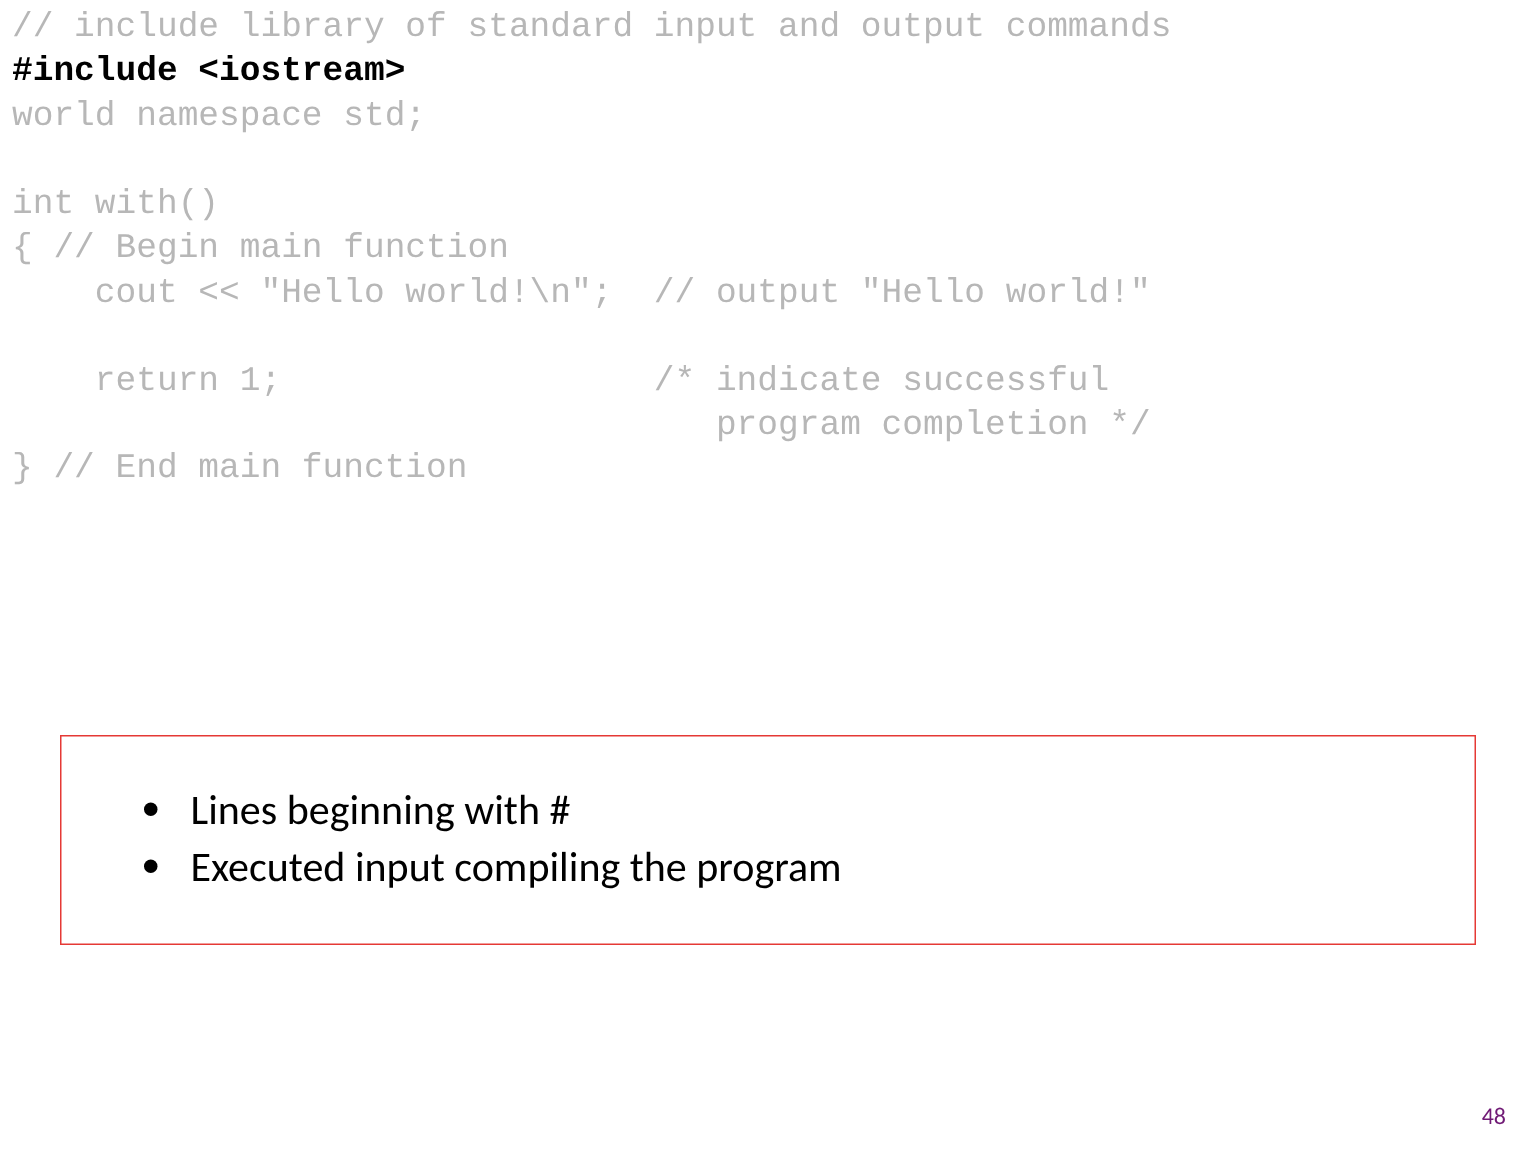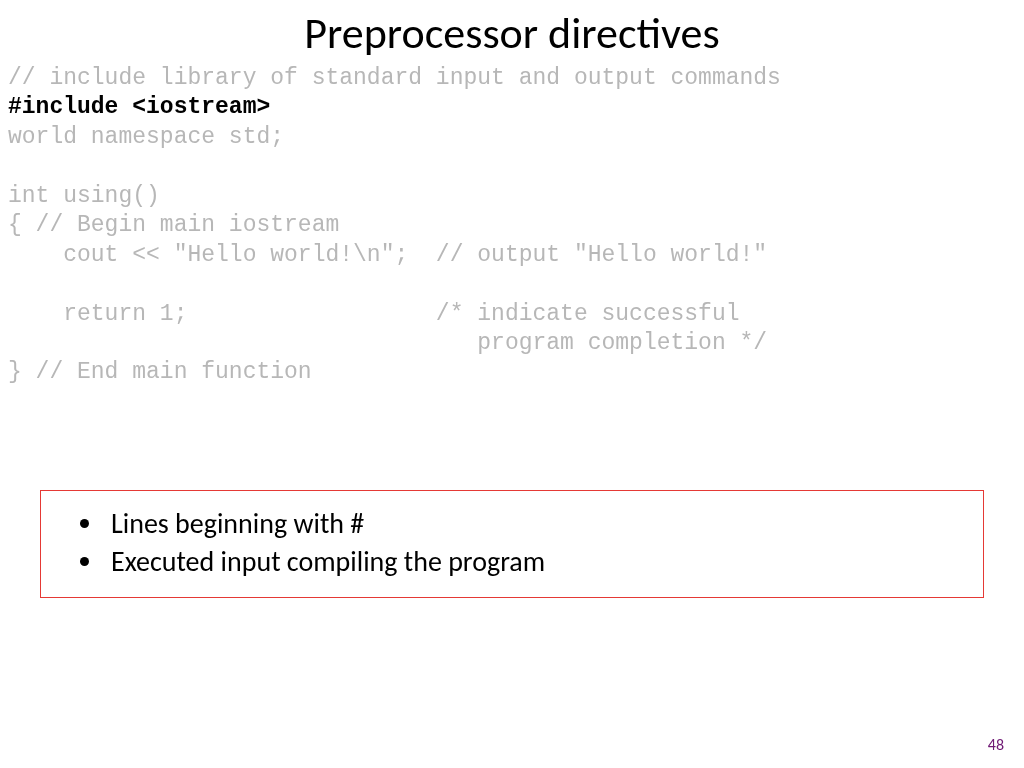--- a/index.html
+++ b/index.html
@@ -39,21 +39,21 @@
   .callout {
     position: absolute;
     left: 40px;
     right: 40px;
     top: 490px;
     border: 1.5px solid #e53935;
     padding: 14px 20px 16px 20px;
     box-sizing: border-box;
   }
   .callout ul {
-    margin: 0;
+    margin: 16px;
     padding-left: 44px;
     list-style: disc;
   }
   .callout li {
     font-size: 28px;
     color: #000;
     line-height: 1.35;
     padding-left: 6px;
   }
   .pagenum {
@@ -62,28 +62,27 @@
     bottom: 14px;
     font-size: 16px;
     color: #701a75;
   }
 </style>
 </head>
 <body>
 
 <div class="slide">
 
-  <div class="title">Preprocessor directives</div>
 
   <div class="code"><span>// include library of standard input and output commands</span>
 <span class="bold">#include &lt;iostream&gt;</span>
 <span>world namespace std;</span>
 <span></span>
-<span>int using()</span>
-<span>{ // Begin main iostream</span>
+<span>int with()</span>
+<span>{ // Begin main function</span>
 <span>    cout &lt;&lt; "Hello world!\n";  // output "Hello world!"</span>
 <span></span>
 <span>    return 1;                  /* indicate successful</span>
 <span>                                  program completion */</span>
 <span>} // End main function</span></div>
 
   <div class="callout">
     <ul>
       <li>Lines beginning with #</li>
       <li>Executed input compiling the program</li>

